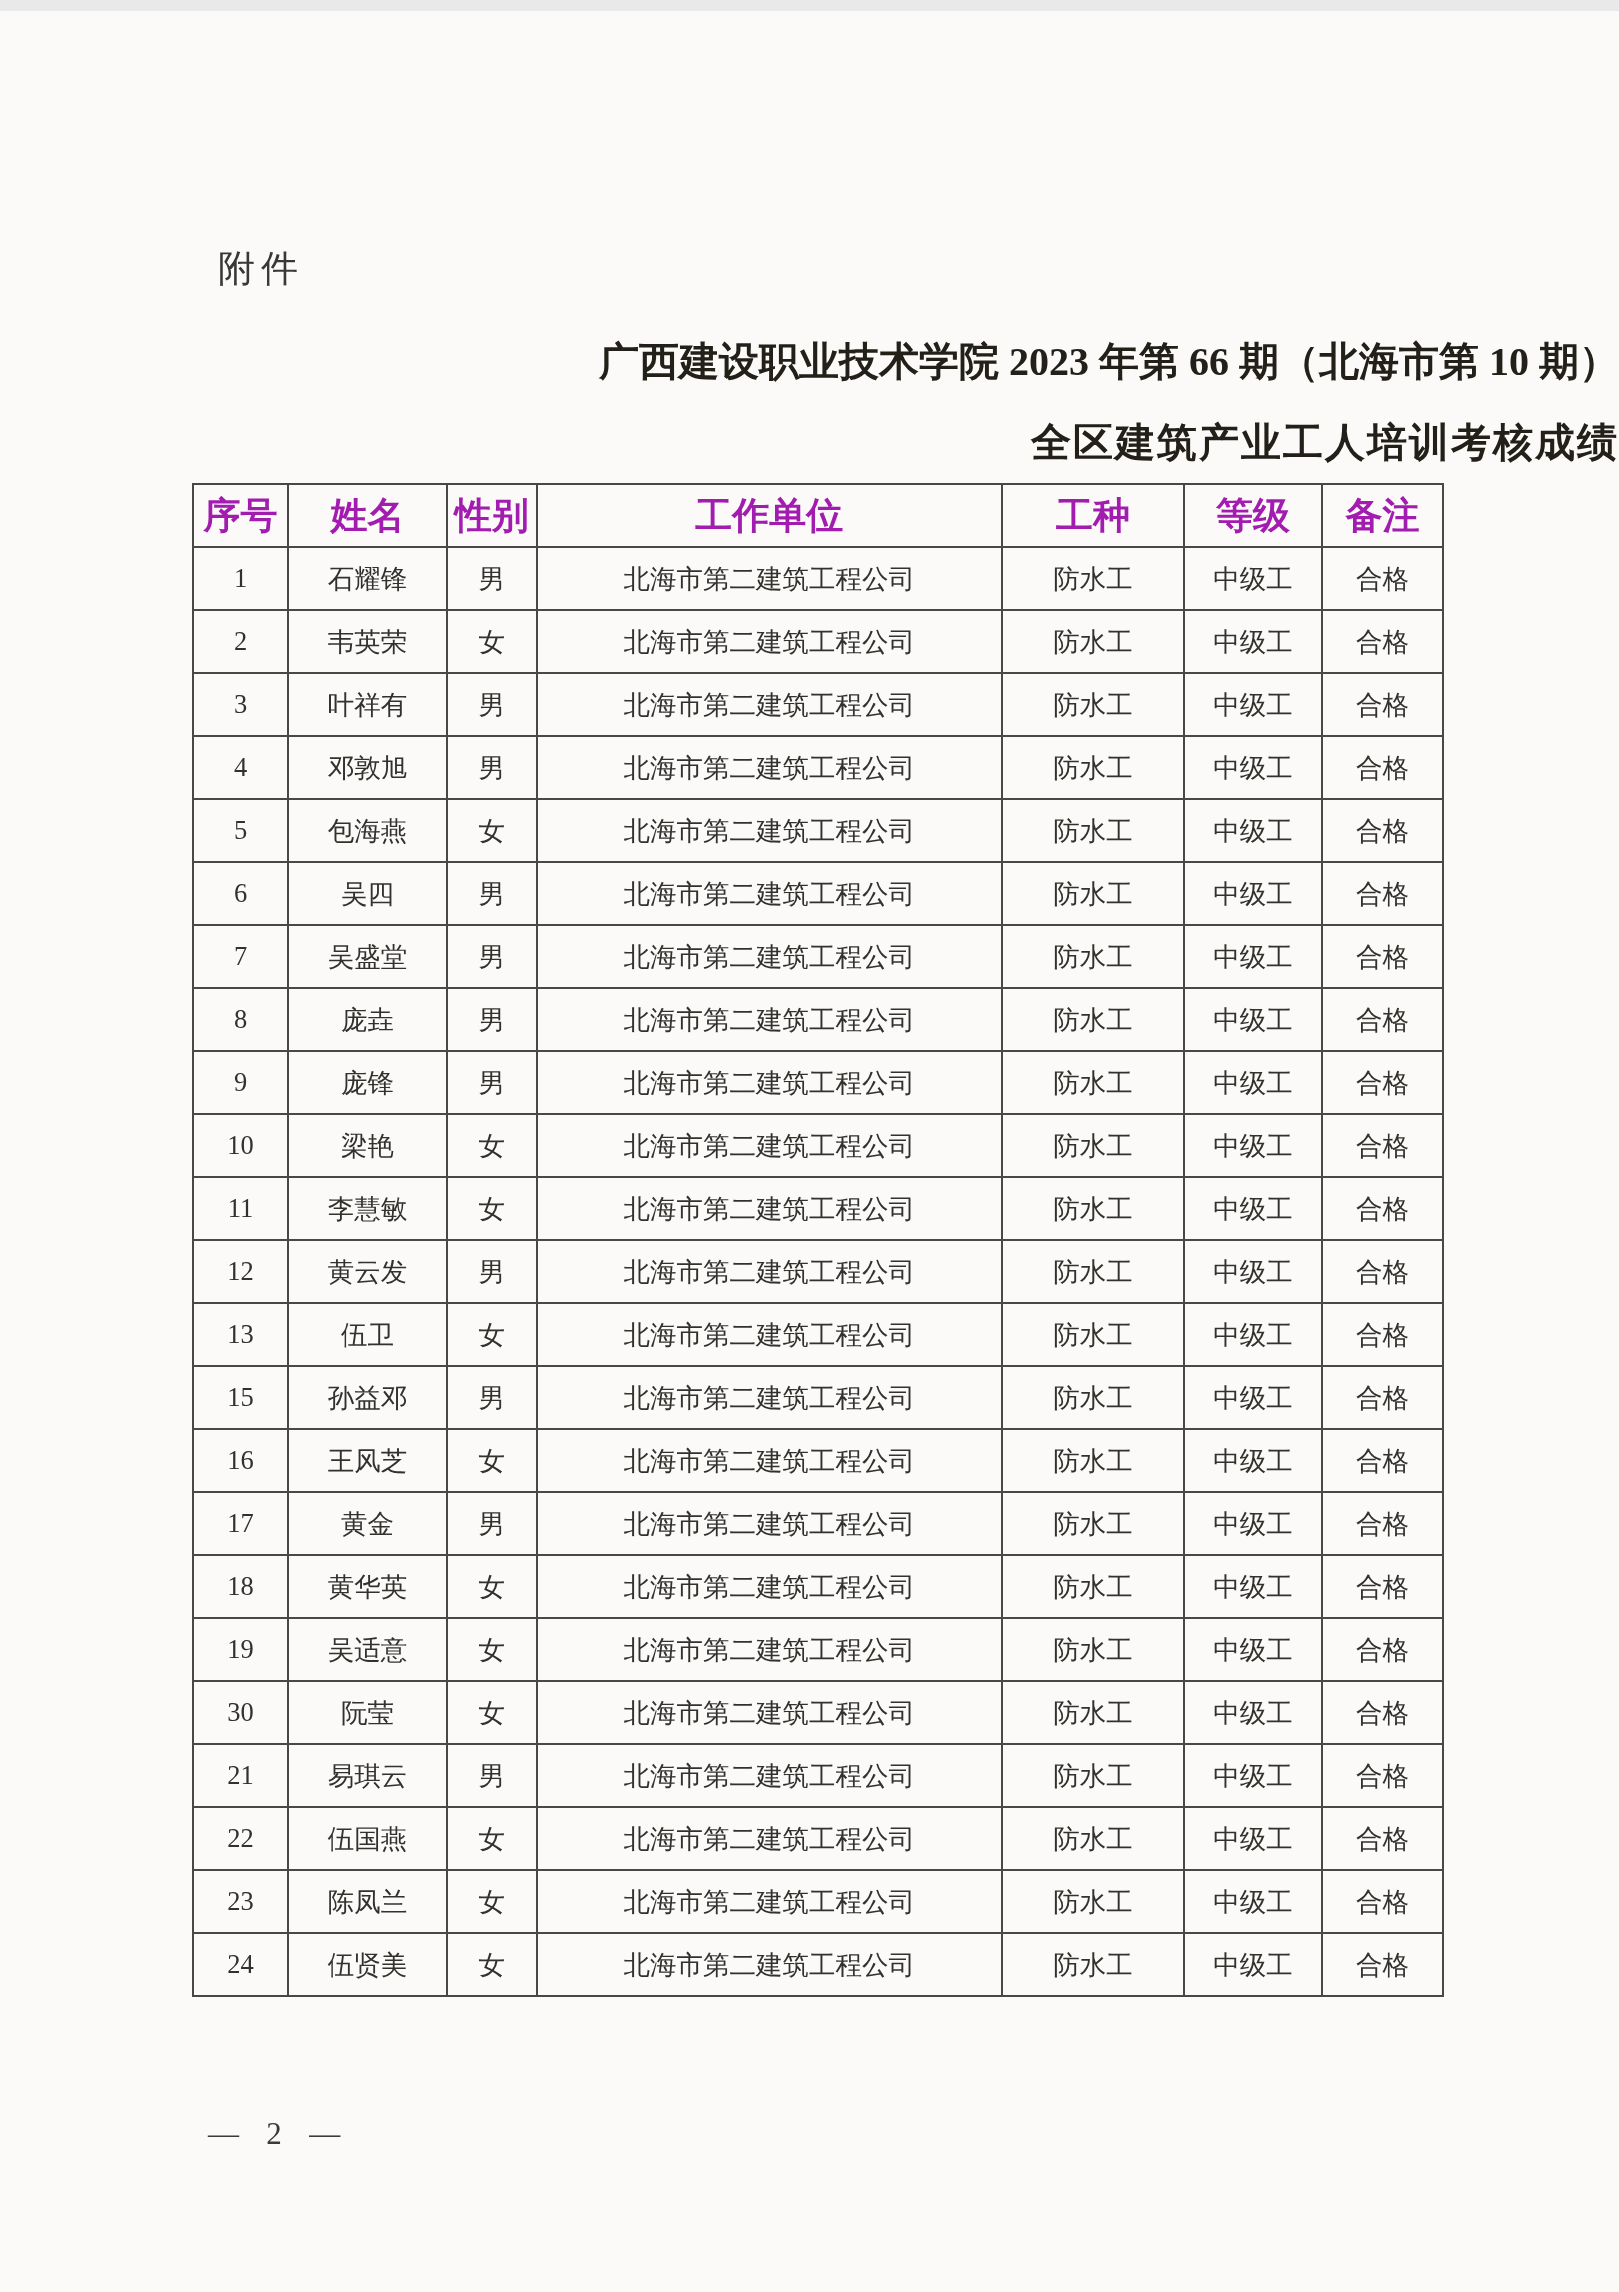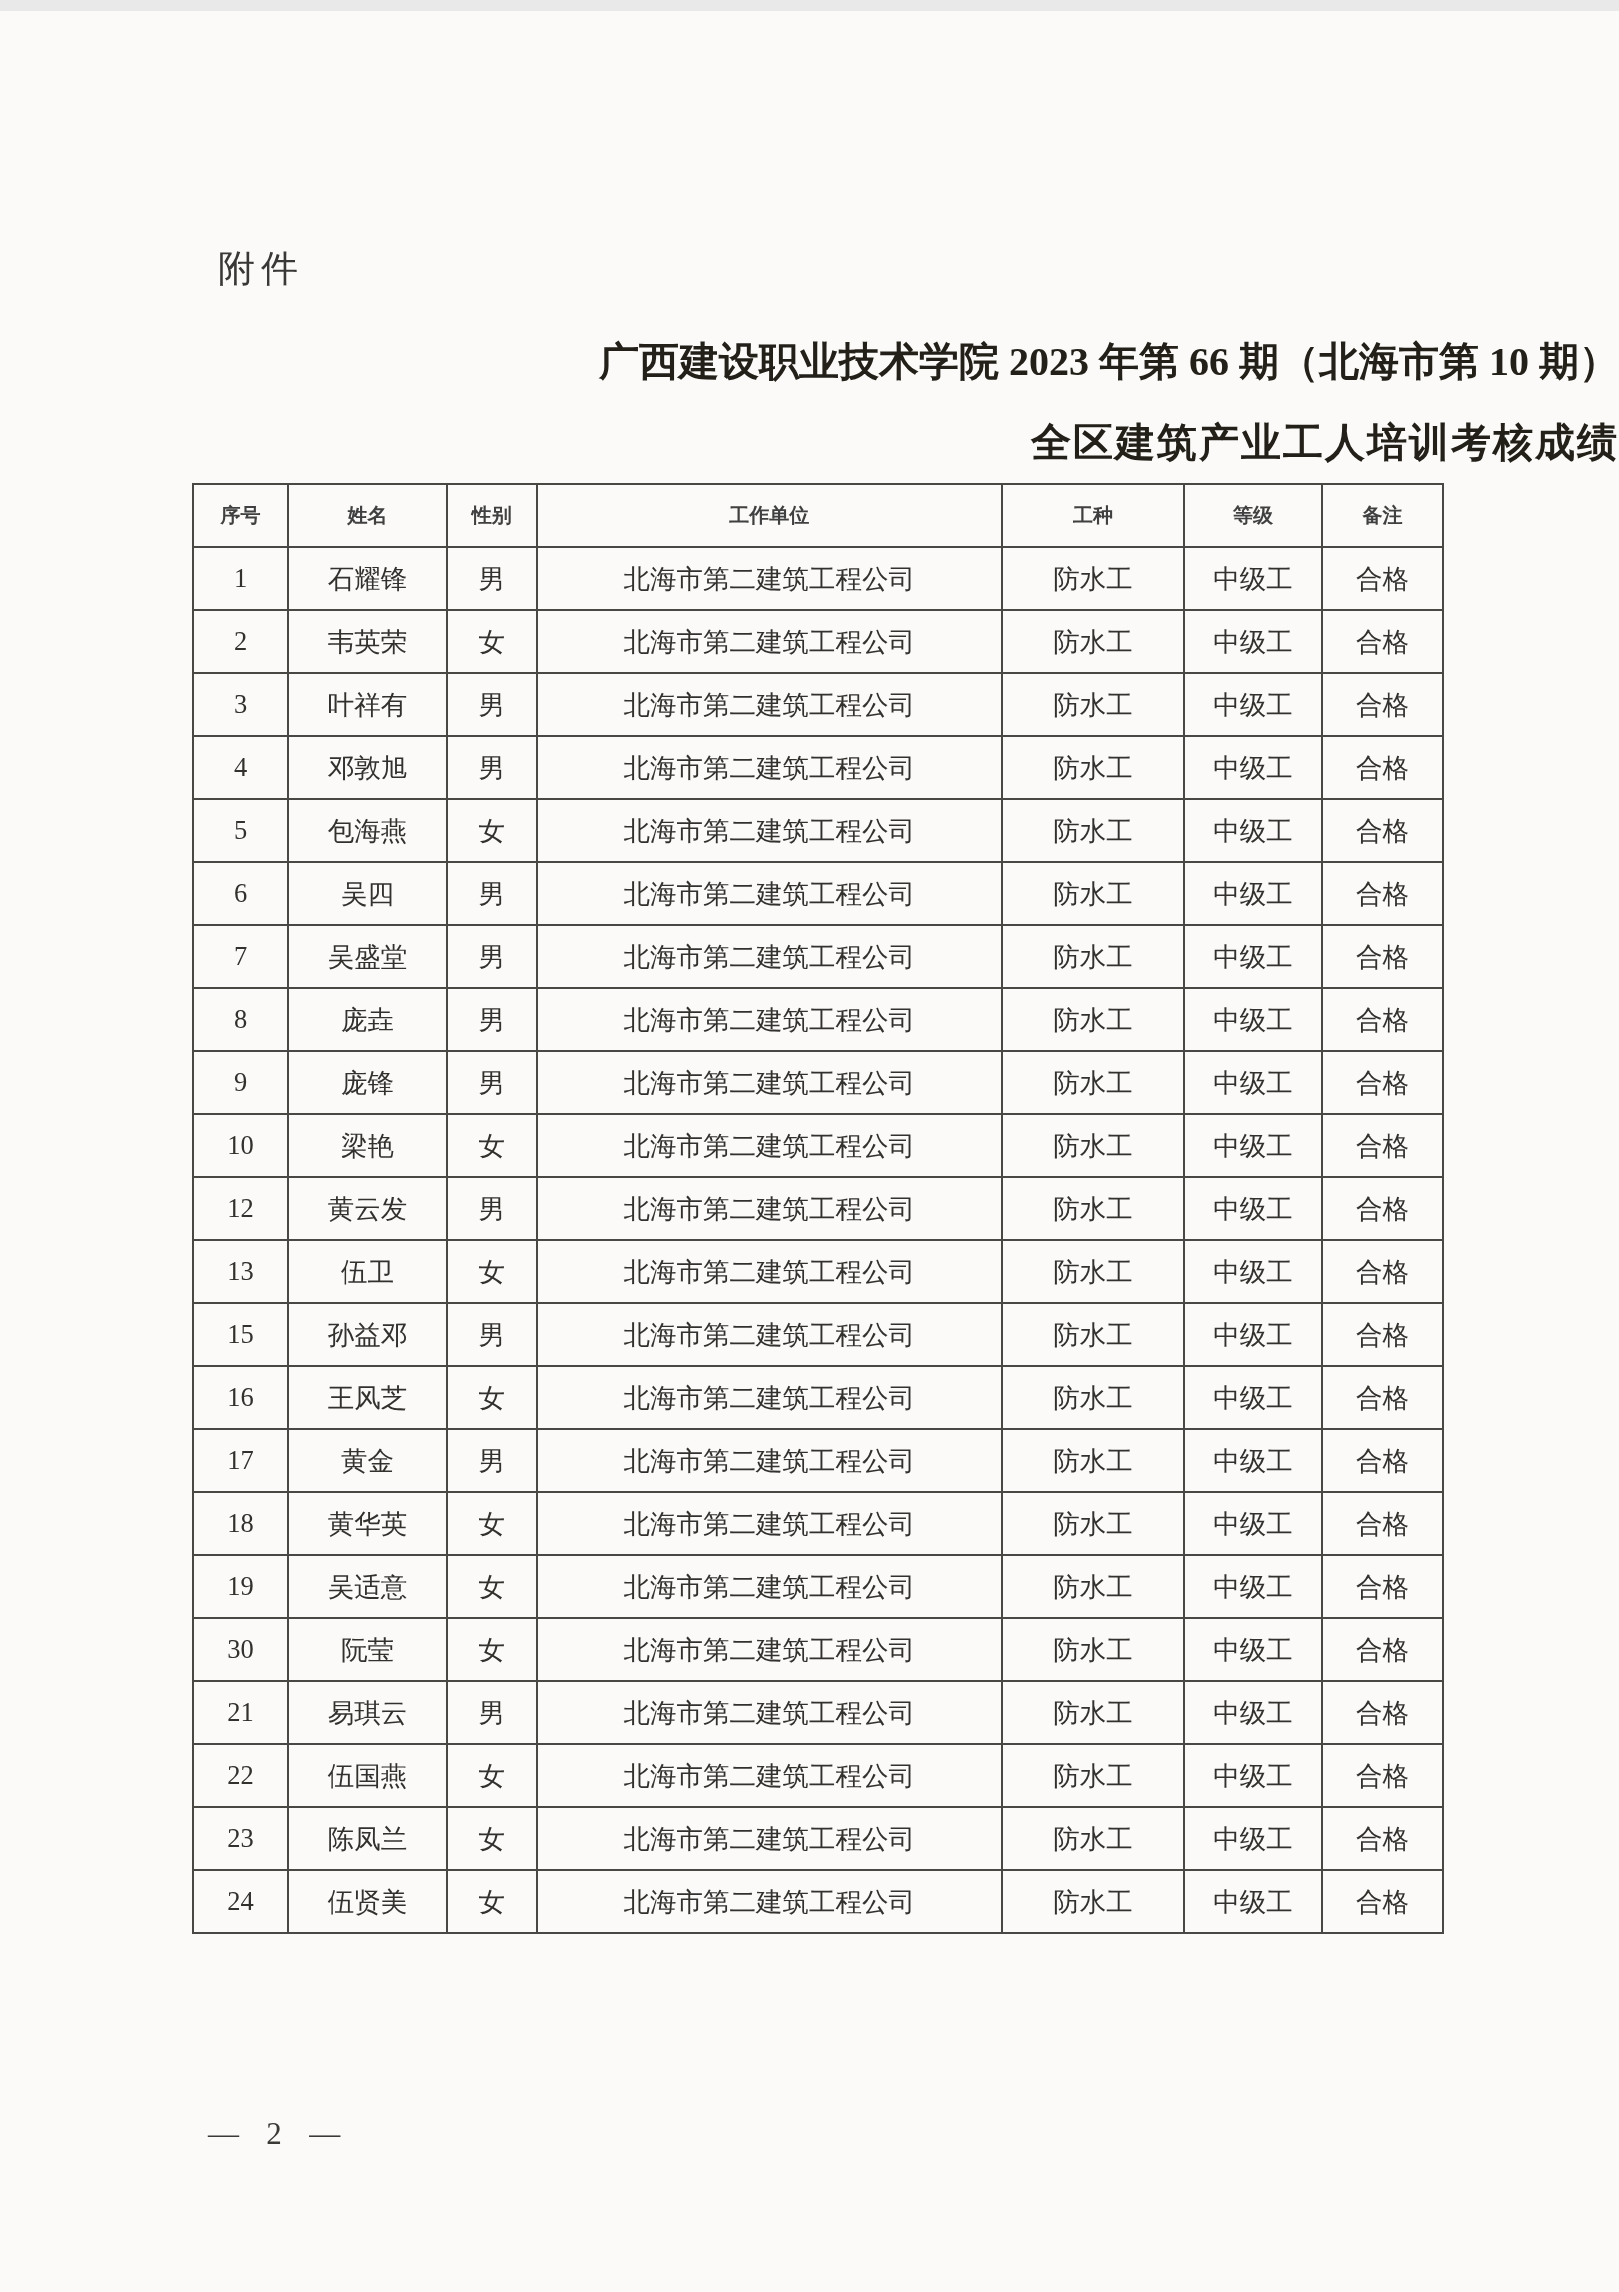--- a/index.html
+++ b/index.html
@@ -52,22 +52,22 @@
     text-align: center;
     vertical-align: middle;
     padding: 0;
     overflow: hidden;
     white-space: nowrap;
   }
   table.results thead tr { height: 63px; }
   table.results tbody tr { height: 63px; }
   table.results th {
     font-weight: bold;
-    font-size: 20px;
-    color: #404040;
+    font-size: 37px;
+    color: #a21caf;
   }
   col.c-no     { width: 7.6%; }
   col.c-name   { width: 12.7%; }
   col.c-gender { width: 7.2%; }
   col.c-unit   { width: 37.2%; }
   col.c-job    { width: 14.6%; }
   col.c-level  { width: 11.0%; }
   col.c-remark { width: 9.7%; }
 
   .page-number {
@@ -196,20 +196,29 @@
         <tr>
           <td>10</td>
           <td>梁艳</td>
           <td>女</td>
           <td>北海市第二建筑工程公司</td>
           <td>防水工</td>
           <td>中级工</td>
           <td>合格</td>
         </tr>
         <tr>
+          <td>11</td>
+          <td>李慧敏</td>
+          <td>女</td>
+          <td>北海市第二建筑工程公司</td>
+          <td>防水工</td>
+          <td>中级工</td>
+          <td>合格</td>
+        </tr>
+        <tr>
           <td>12</td>
           <td>黄云发</td>
           <td>男</td>
           <td>北海市第二建筑工程公司</td>
           <td>防水工</td>
           <td>中级工</td>
           <td>合格</td>
         </tr>
         <tr>
           <td>13</td>

